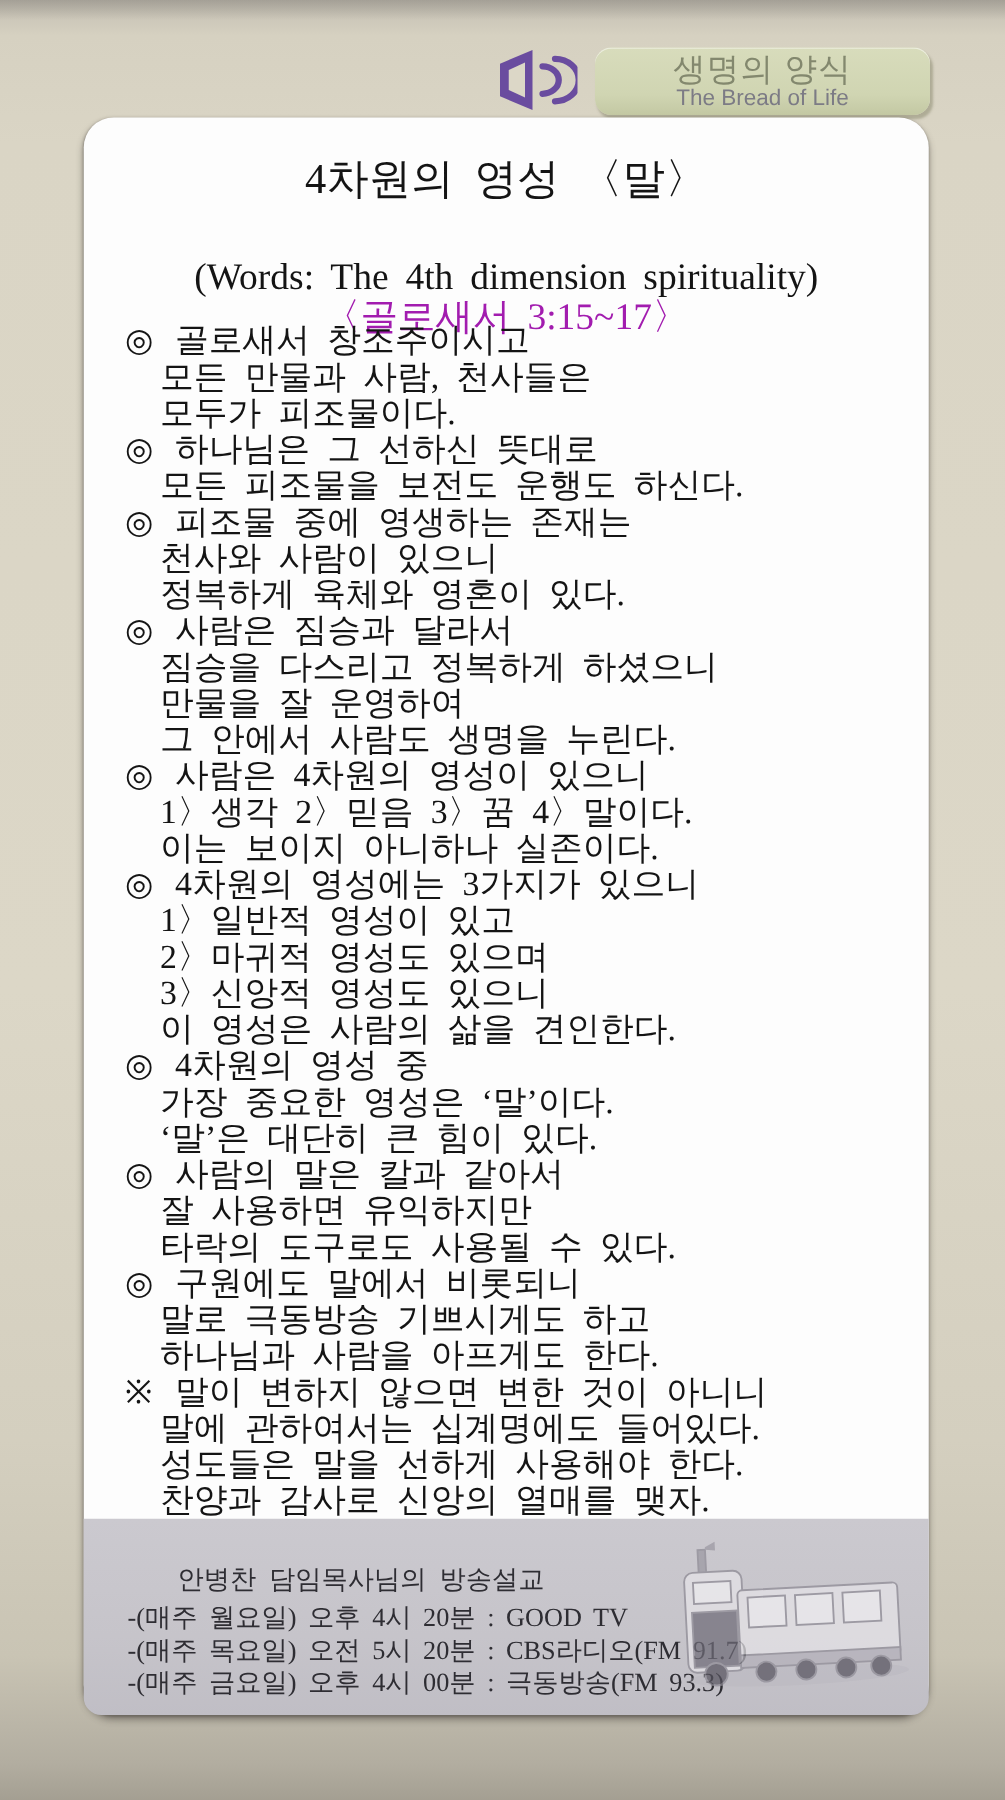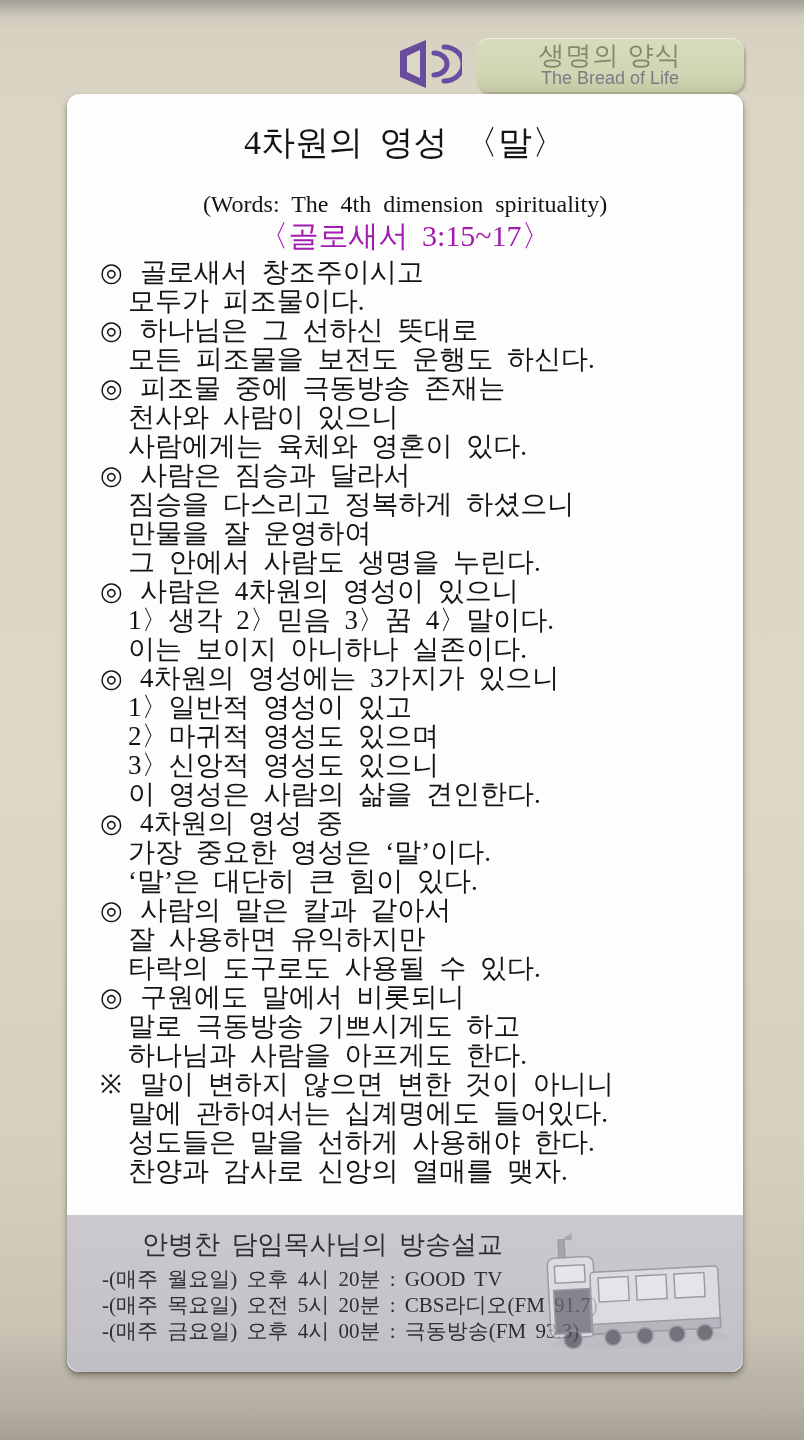--- a/index.html
+++ b/index.html
@@ -17,40 +17,40 @@
     width:268px;height:54px;border-radius:13px;margin-top:2px;
     background:linear-gradient(180deg,#d8dcbc 0%,#d0d5b2 70%,#c3c8a3 100%);
     box-shadow:2px 3px 2px rgba(125,125,95,.45), inset 0 1px 0 rgba(255,255,255,.5);
     display:flex;flex-direction:column;justify-content:center;align-items:center;line-height:1.05;
   }
   .badge-kr{font-size:26px;letter-spacing:1px;color:#83886e;font-family:"Liberation Sans","DejaVu Sans",sans-serif;}
   .badge-en{font-size:18px;color:#7c7b85;font-family:"Liberation Sans","DejaVu Sans",sans-serif;}
   
   .card{
     position:absolute;left:67px;top:94px;width:676px;height:1278px;
-    background:#fdfdfd;border-radius:12px;
+    background:#fdfdfd;border-radius:24px;
     box-shadow:0 4px 6px rgba(60,55,50,.45), 0 1px 2px rgba(60,55,50,.35);
   }
   .doc-title{margin-top:26px;text-align:center;font-size:34px;color:#141414;word-spacing:8px;}
-  .doc-subtitle{margin-top:22px;text-align:center;font-size:24px;color:#141414;word-spacing:6px;line-height:32px;}
+  .doc-subtitle{margin-top:40px;text-align:center;font-size:30px;color:#141414;word-spacing:6px;line-height:32px;}
   .doc-scripture{text-align:center;font-size:30px;color:#a21caf;word-spacing:6px;line-height:32px;}
   
   .body-list{position:absolute;top:164px;left:33px;right:14px;font-size:27px;color:#141414;word-spacing:7px;}
   .bullet-item{position:relative;padding-left:28px;line-height:29px;}
   .bullet-item .bullet{position:absolute;left:0;top:0;width:28px;font-size:26px;}
   .bullet-item .line{white-space:nowrap;}
   .bullet-item .line.first{text-indent:12px;}
   
   .card-footer{
     position:absolute;left:0;right:0;bottom:0;height:157px;
     background:linear-gradient(180deg,#cbc9cf 0%,#c6c4ca 60%,#c0bec5 100%);
     border-radius:0 0 14px 14px;overflow:hidden;
     font-family:"Liberation Serif","DejaVu Serif",serif;color:#2e2d33;
   }
-  .footer-heading{margin:12px 0 4px 75px;font-size:26px;word-spacing:5px;}
+  .footer-heading{margin:34px 0 4px 75px;font-size:21px;word-spacing:5px;}
   .schedule-line{margin-left:35px;font-size:21px;line-height:26px;word-spacing:4px;white-space:nowrap;}
   .bus{position:absolute;right:6px;bottom:14px;width:200px;height:132px;opacity:.72;}
 </style>
 </head>
 <body>
 
 <div class="stage">
   <div class="top-strip"></div>
 
   <div class="audio-header">
@@ -68,32 +68,33 @@
 
   <div class="card">
     <div class="doc-title">4차원의 영성 〈말〉</div>
     <div class="doc-subtitle">(Words: The 4th dimension spirituality)</div>
     <div class="doc-scripture">〈골로새서 3:15~17〉</div>
 
     <div class="body-list" id="body-list">
         <div class="bullet-item">
           <span class="bullet">◎</span>
           <div class="line first">골로새서 창조주이시고</div>
+          <div class="line">모든 만물과 사람, 천사들은</div>
           <div class="line">모두가 피조물이다.</div>
         </div>
         <div class="bullet-item">
           <span class="bullet">◎</span>
           <div class="line first">하나님은 그 선하신 뜻대로</div>
           <div class="line">모든 피조물을 보전도 운행도 하신다.</div>
         </div>
         <div class="bullet-item">
           <span class="bullet">◎</span>
-          <div class="line first">피조물 중에 극동방송 존재는</div>
+          <div class="line first">피조물 중에 영생하는 존재는</div>
           <div class="line">천사와 사람이 있으니</div>
-          <div class="line">사람에게는 육체와 영혼이 있다.</div>
+          <div class="line">정복하게 육체와 영혼이 있다.</div>
         </div>
         <div class="bullet-item">
           <span class="bullet">◎</span>
           <div class="line first">사람은 짐승과 달라서</div>
           <div class="line">짐승을 다스리고 정복하게 하셨으니</div>
           <div class="line">만물을 잘 운영하여</div>
           <div class="line">그 안에서 사람도 생명을 누린다.</div>
         </div>
         <div class="bullet-item">
           <span class="bullet">◎</span>

